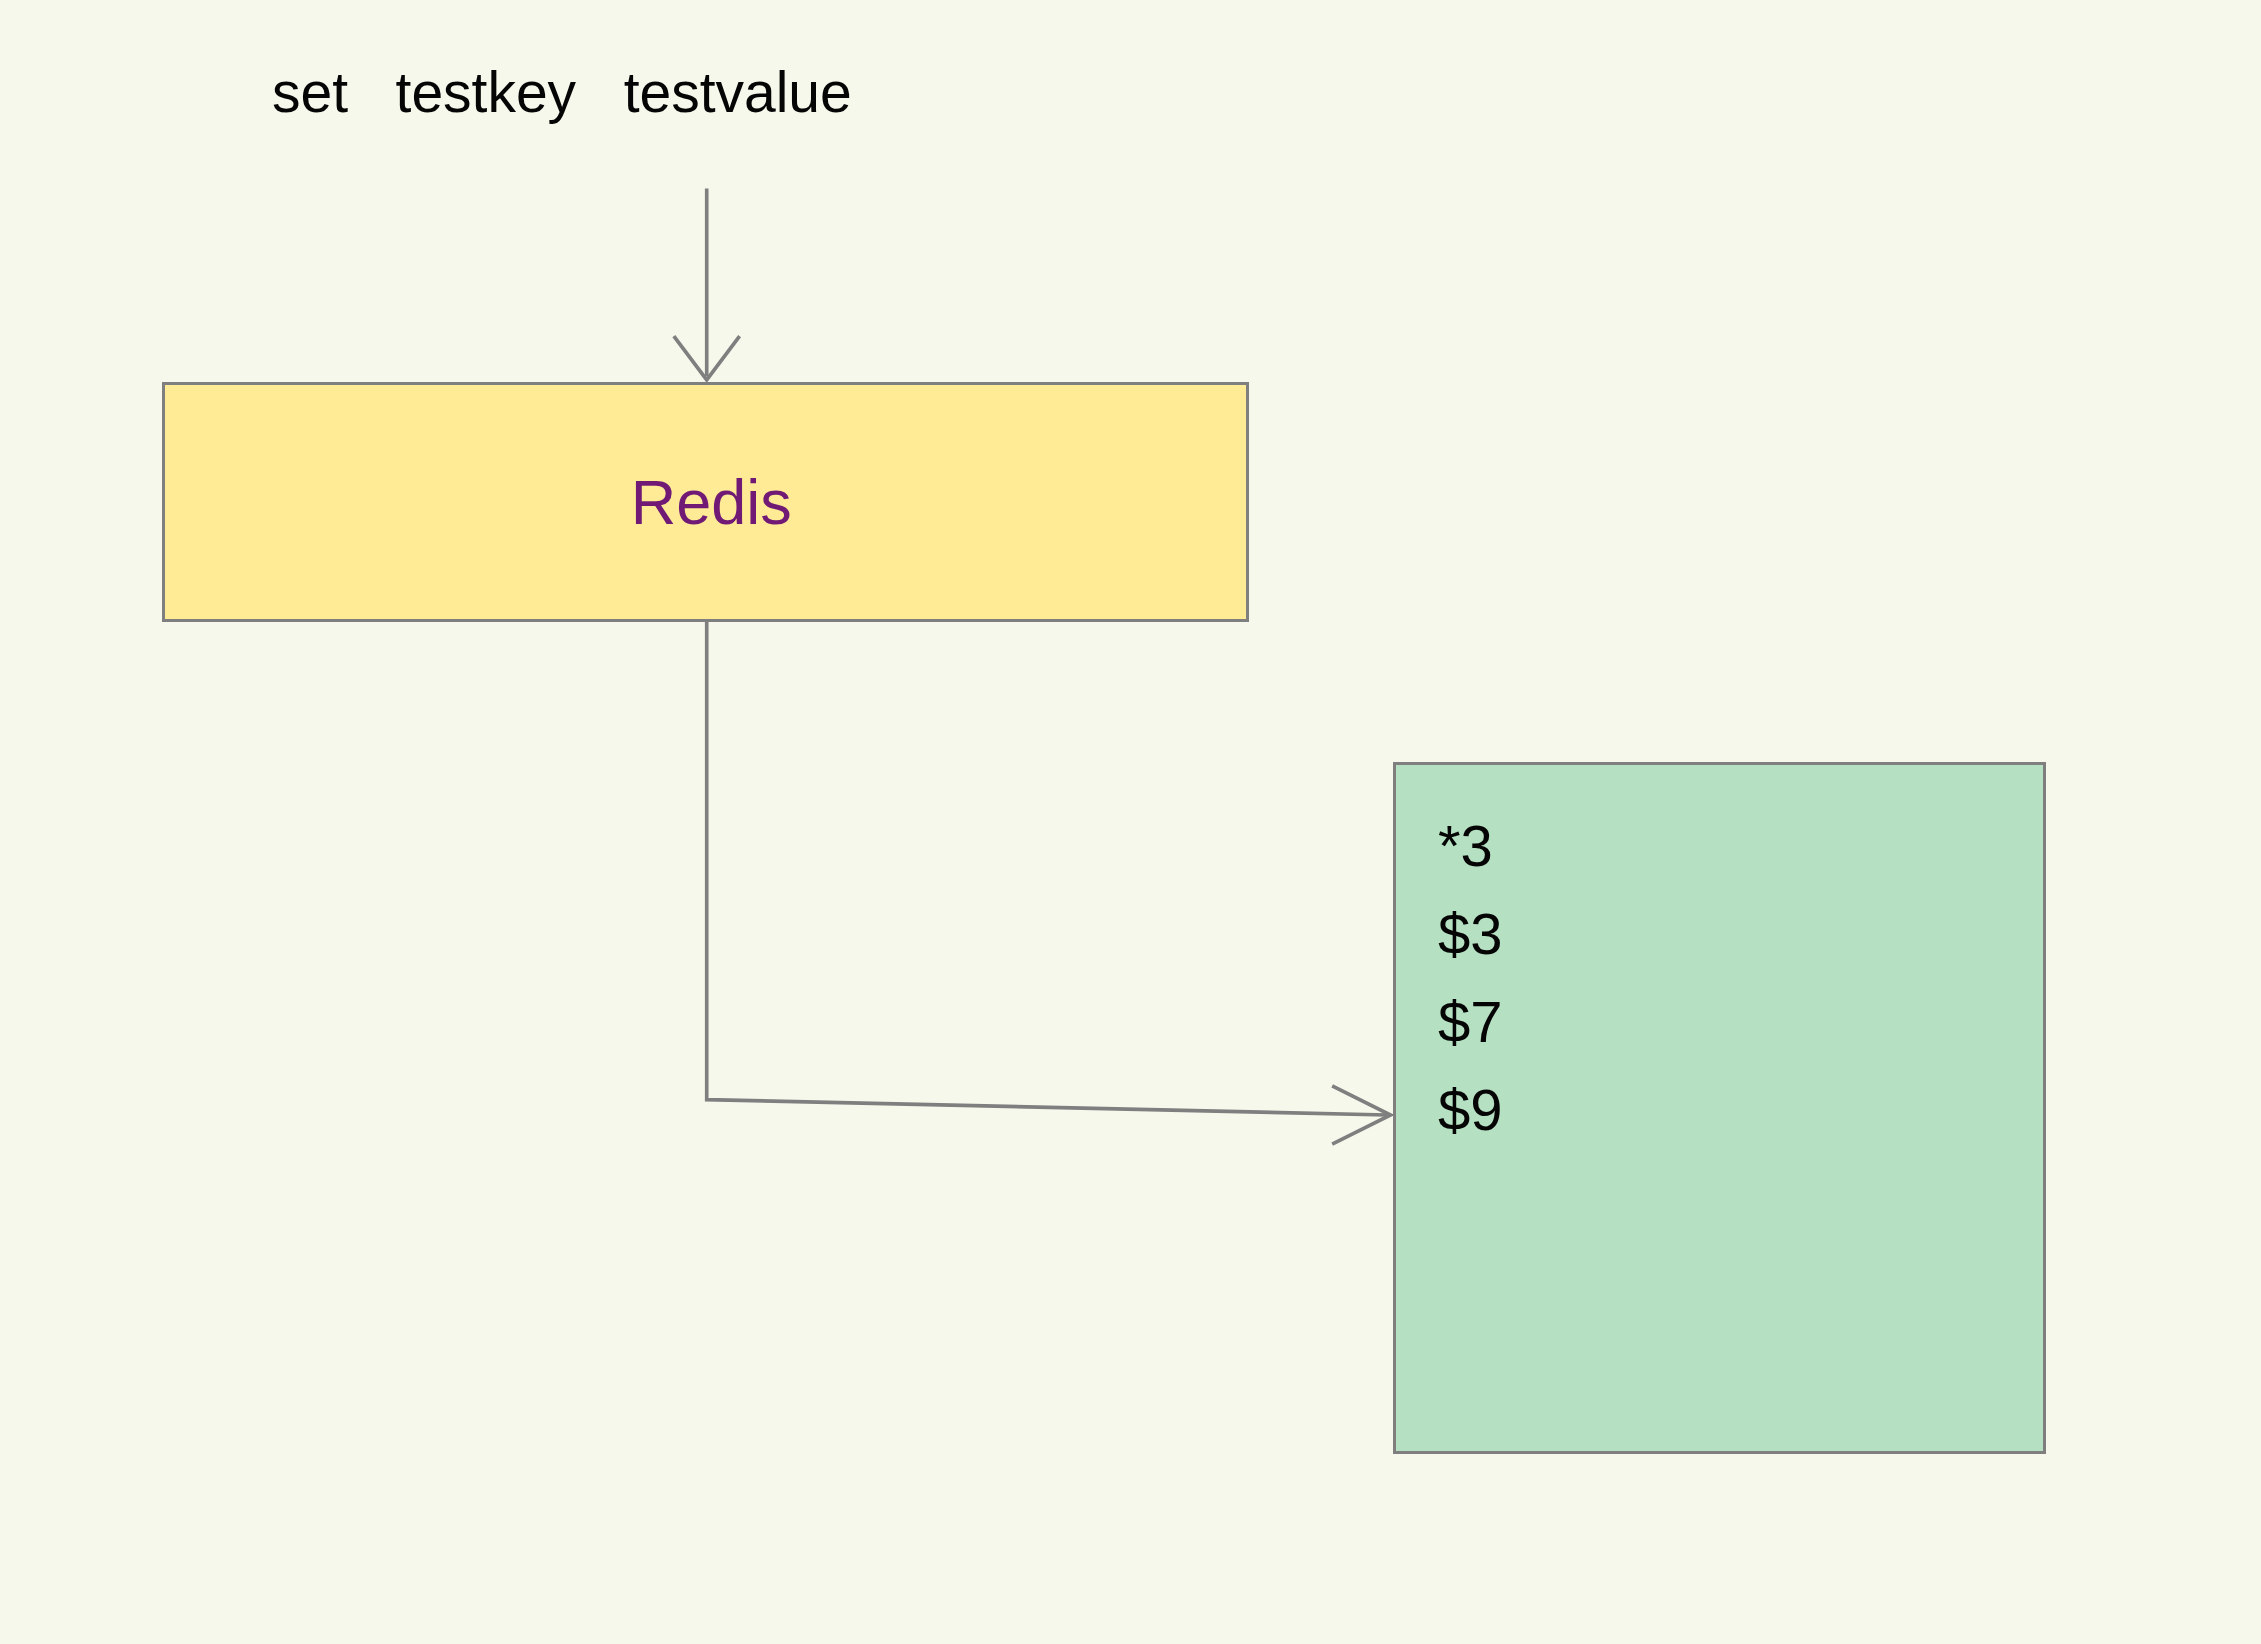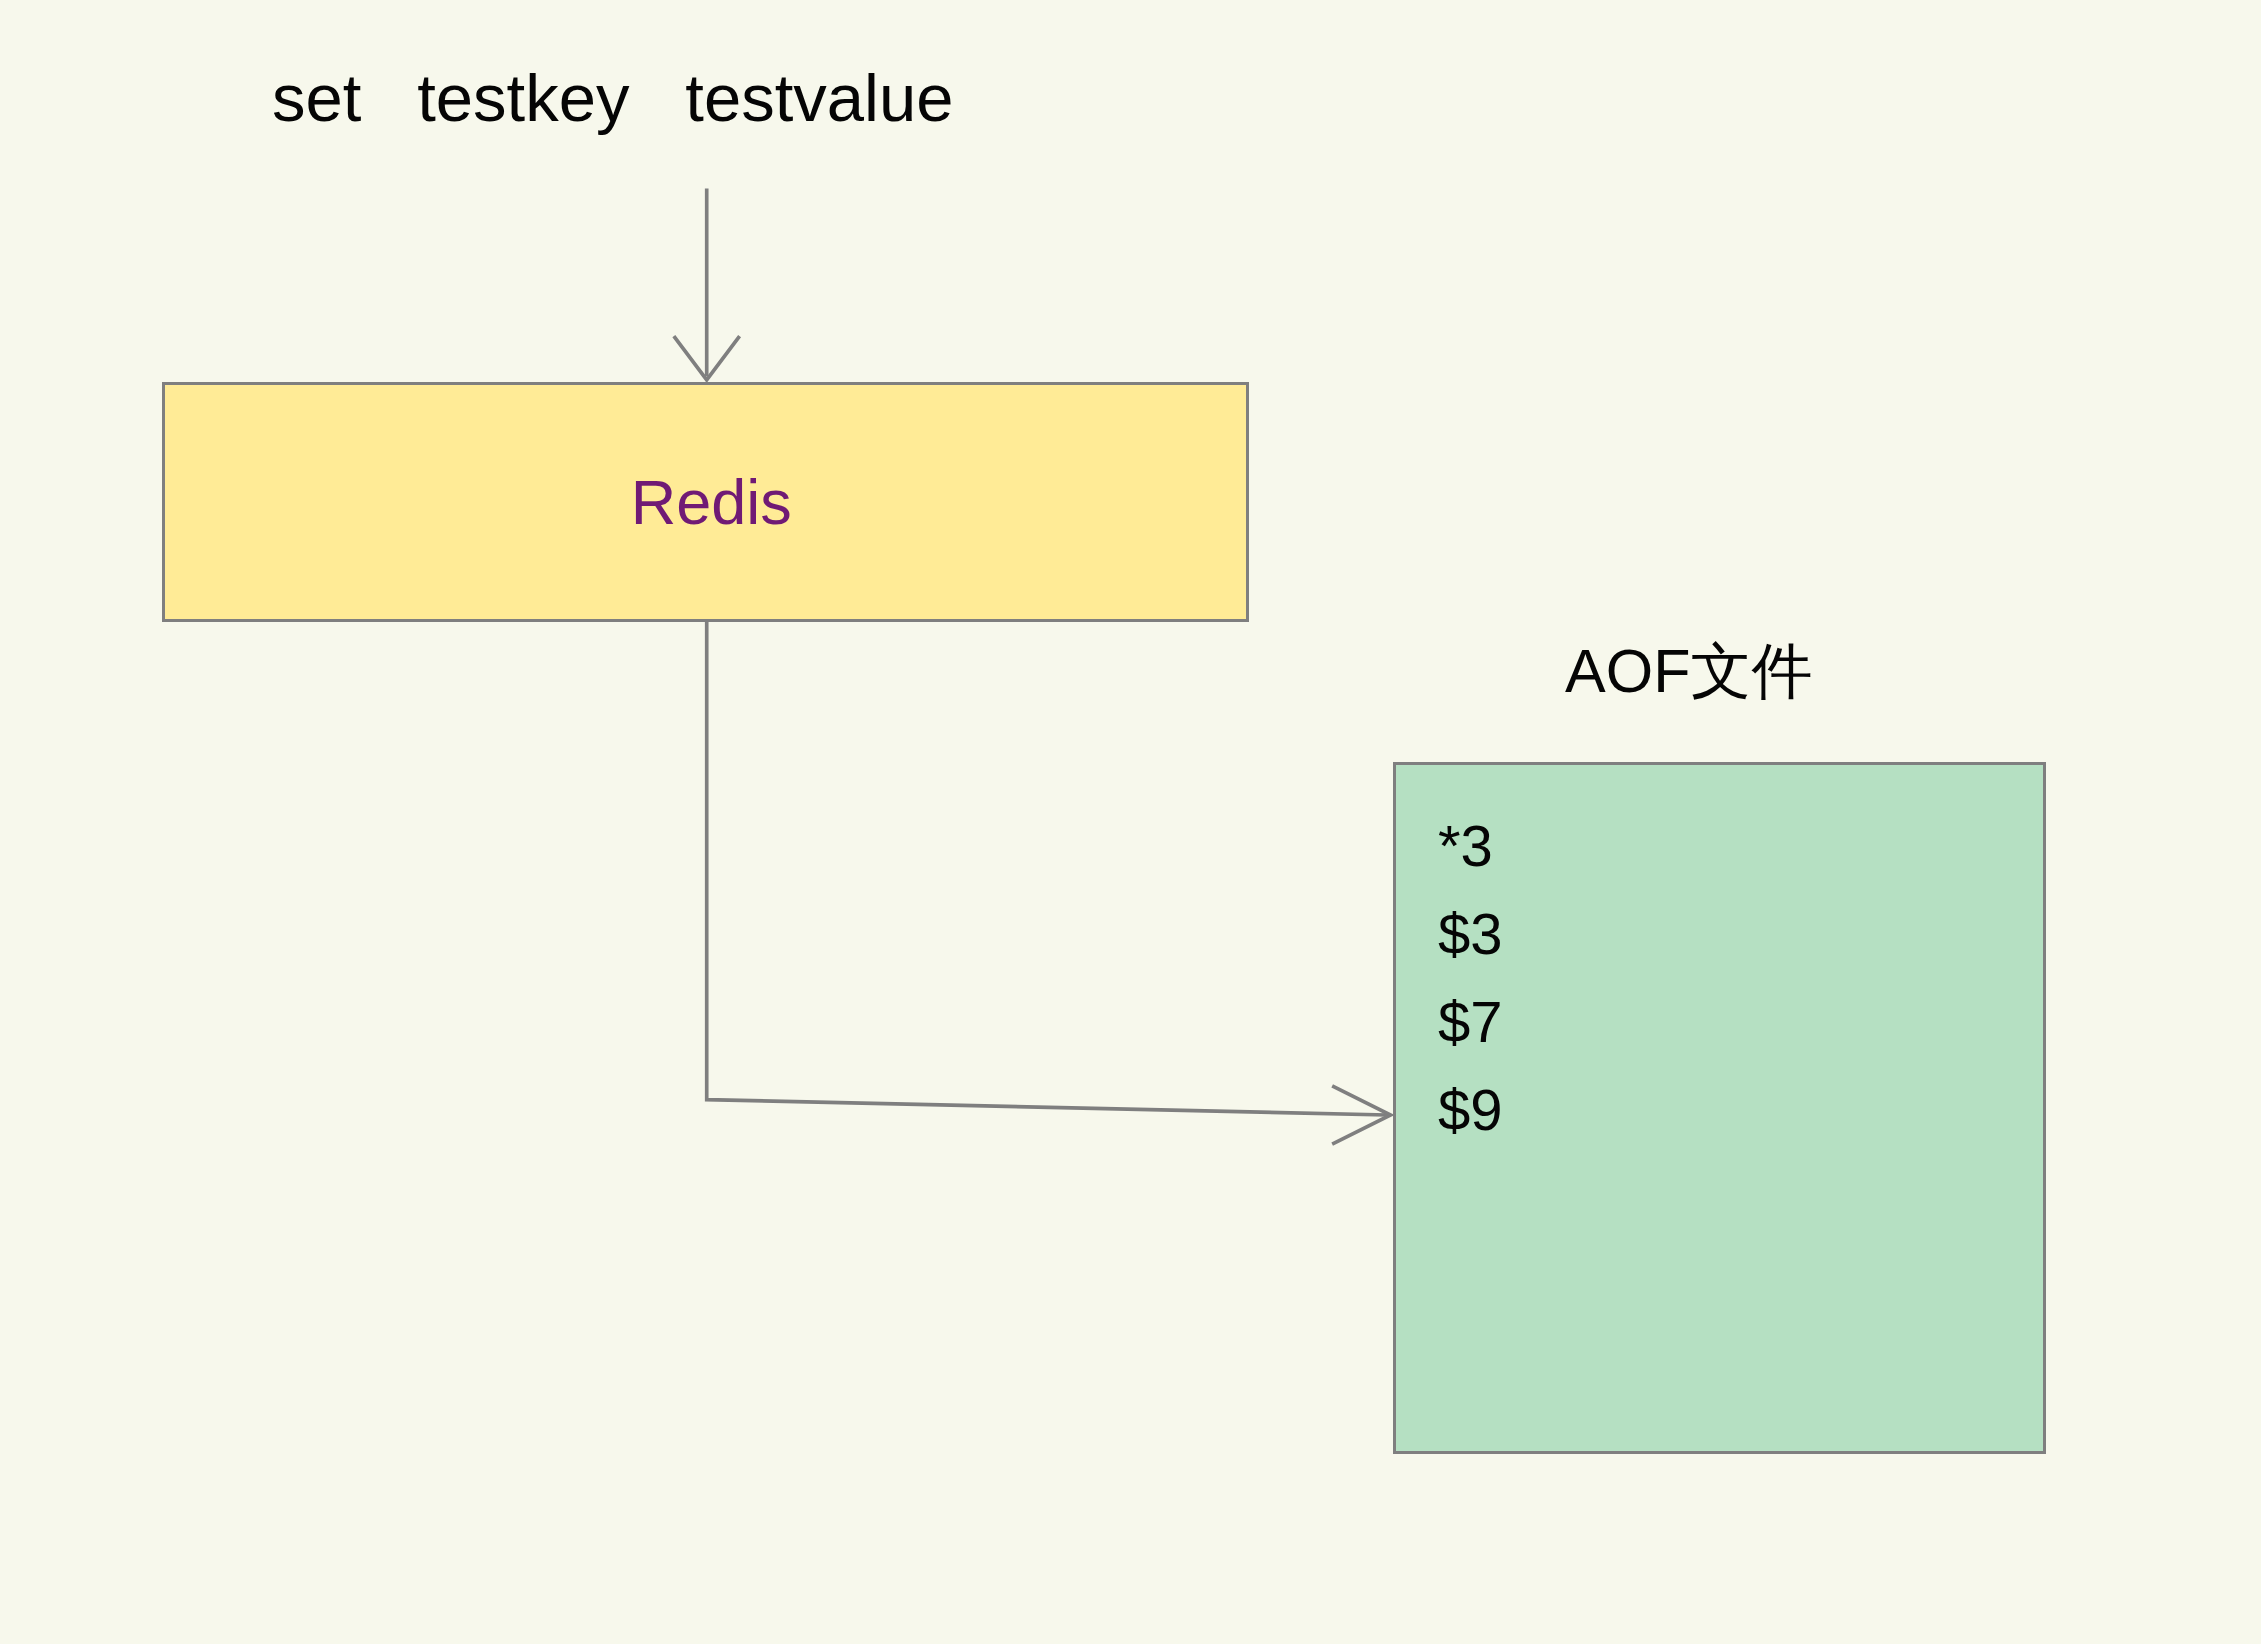--- a/index.html
+++ b/index.html
@@ -20,21 +20,21 @@
     top: 0;
     width: 2261px;
     height: 1644px;
   }
   .abs { position: absolute; }
 
   
   #command-text {
     left: 272px;
     top: 64px;
-    font-size: 67px;
+    font-size: 57px;
     line-height: 1;
     color: #050505;
     white-space: pre;
     letter-spacing: 0px;
   }
 
   
   #redis-box {
     left: 162px;
     top: 382px;
@@ -117,21 +117,20 @@
     <g>
       <path d="M 967 850 L 967 1505 L 1898 1526" fill="none" stroke="#7f7f7f" stroke-width="5" stroke-linejoin="miter"></path>
       <path d="M 1823 1486 L 1903 1526 L 1823 1566" fill="none" stroke="#7f7f7f" stroke-width="5" stroke-linecap="butt" stroke-linejoin="miter"></path>
     </g>
   </svg>
 
   <div class="abs" id="redis-box">
     <span id="redis-label">Redis</span>
   </div>
 
-  <div class="abs" id="aof-label">AOF文件</div>
 
   <div class="abs" id="aof-box"></div>
 
   <div id="aof-lines">
     <div class="aof-line">*3</div>
     <div class="aof-line">$3</div>
     <div class="aof-line">$7</div>
     <div class="aof-line">$9</div>
   </div>
 

